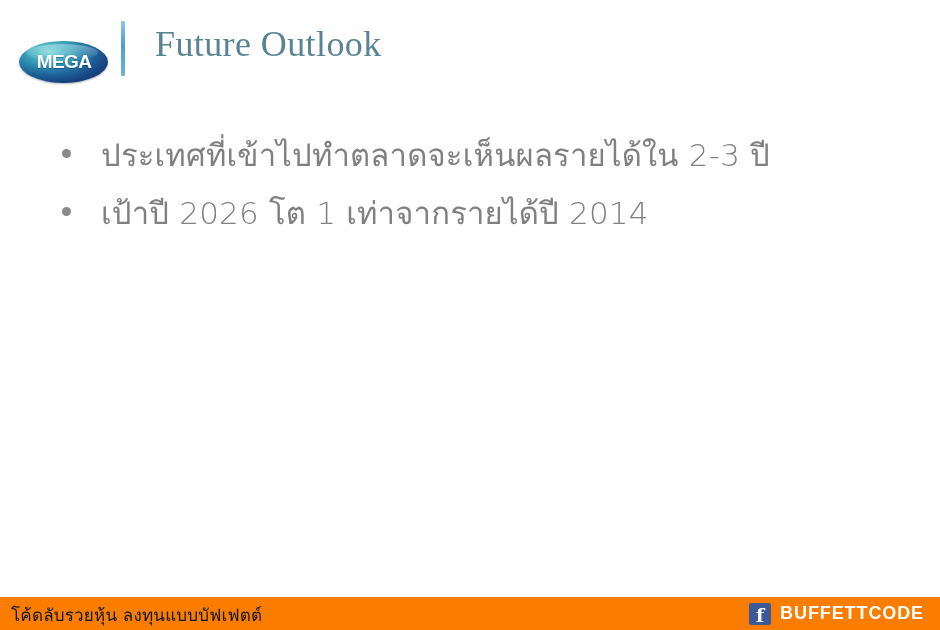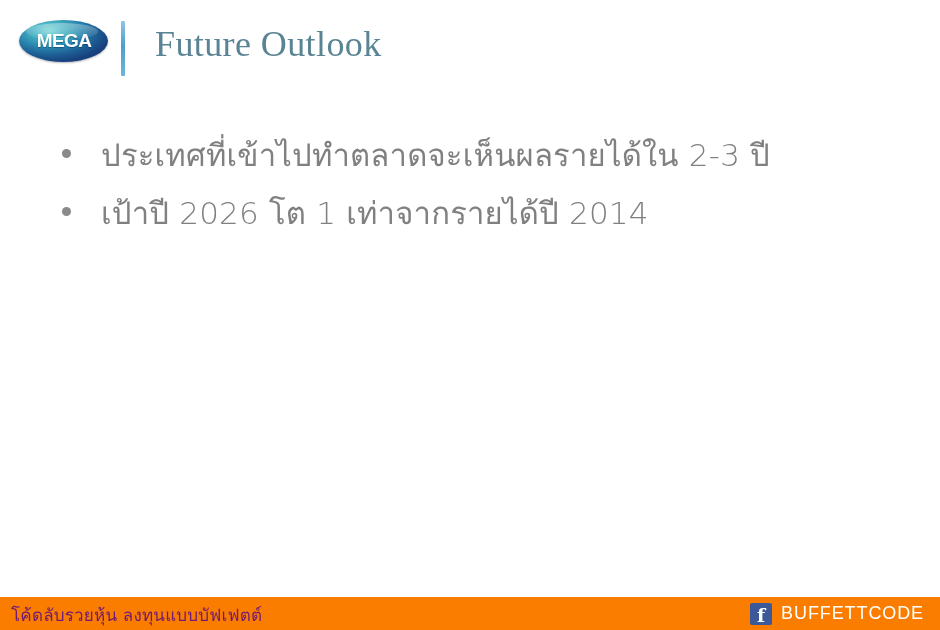--- a/index.html
+++ b/index.html
@@ -17,21 +17,21 @@
 
   
   #header {
     position:absolute;
     left:0; top:0;
     width:940px; height:100px;
   }
 
   #logo-wrap {
     position:absolute;
-    left:19px; top:20px;
+    left:19px; top:41px;
     width:89px; height:42px;
   }
   #logo-ellipse {
     position:absolute;
     left:0; top:0;
     width:89px; height:42px;
     border-radius:50%;
     background:
       radial-gradient(ellipse 70% 75% at 34% 26%,
         #7fd7d8 0%,
@@ -120,21 +120,21 @@
     width:940px; height:33px;
     background:#fa7d00;
   }
   #footer-left {
     position:absolute;
     left:11px; top:50%;
     transform:translateY(-50%);
     font-family:"DejaVu Sans", sans-serif;
     font-size:17px;
     font-weight:400;
-    color:#701a75;
+    color:#0f172a;
     white-space:nowrap;
     letter-spacing:0.2px;
   }
   #footer-right {
     position:absolute;
     right:16px; top:50%;
     transform:translateY(-50%);
     display:flex;
     align-items:center;
     gap:9px;
@@ -155,21 +155,21 @@
     color:#ffffff;
     font-family:"DejaVu Serif", serif;
     font-weight:bold;
     font-size:19px;
     line-height:1;
     padding-bottom:0px;
   }
   #fb-label {
     font-family:"Liberation Sans", sans-serif;
     font-size:18px;
-    font-weight:400;
+    font-weight:700;
     color:#ffffff;
     letter-spacing:0.9px;
     white-space:nowrap;
   }
 </style>
 </head>
 <body>
 
 <div id="slide">
 

